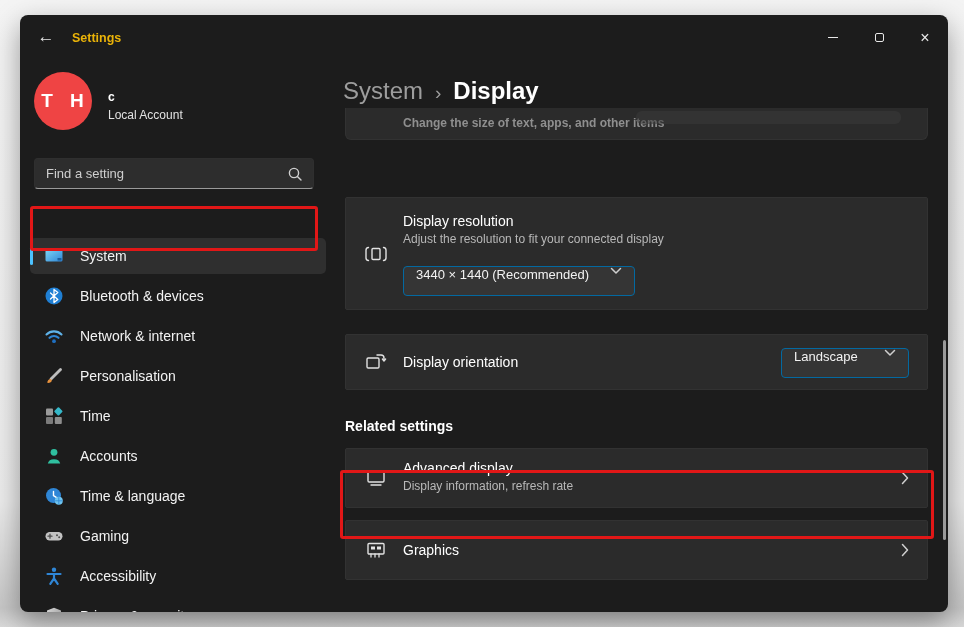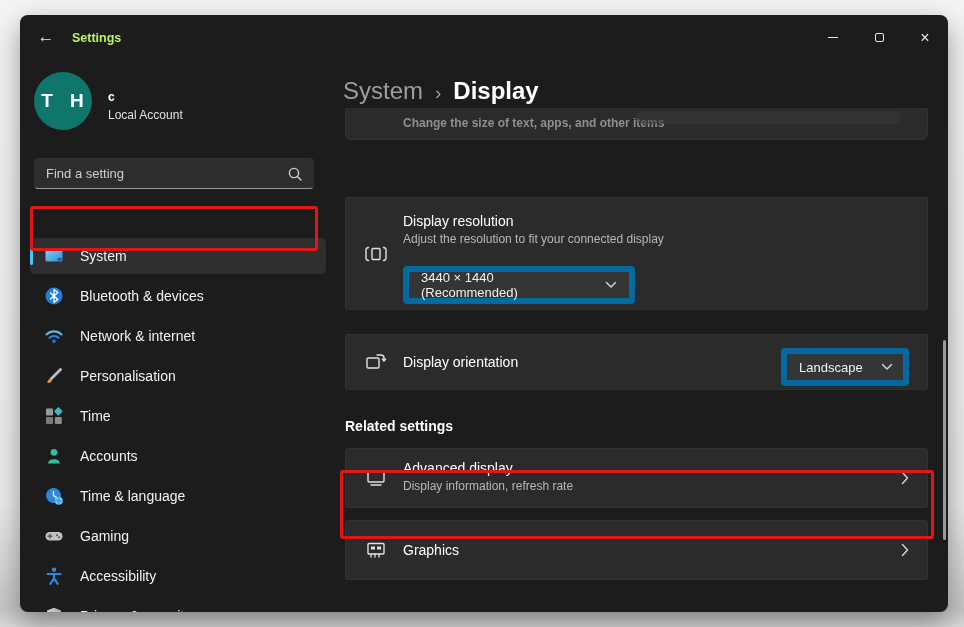--- a/index.html
+++ b/index.html
@@ -10,32 +10,32 @@
   .window { position:absolute; left:20px; top:15px; width:928px; height:597px;
     background:#1c1c1c; border-radius:8px; box-shadow:0 10px 28px rgba(0,0,0,.38);
     color:#fff; overflow:hidden; }
 
   
   .titlebar { position:absolute; top:0; left:0; right:0; height:45px; }
   .back-btn { position:absolute; left:10px; top:7px; width:32px; height:30px;
     display:flex; align-items:center; justify-content:center; color:#e6e6e6;
     font-size:17px; border-radius:4px; cursor:default; }
   .app-title { position:absolute; left:52px; top:0; height:45px; display:flex;
-    align-items:center; font-size:12.5px; font-weight:bold; color:#bef264; }
+    align-items:center; font-size:12.5px; font-weight:bold; color:#eab308; }
   .win-controls { position:absolute; right:0; top:0; height:45px; display:flex; }
   .win-btn { width:46px; height:45px; display:flex; align-items:center;
     justify-content:center; color:#e8e8e8; }
   .glyph-min { width:10px; height:1px; background:#e8e8e8; display:block; }
   .glyph-max { width:9px; height:9px; border:1px solid #e8e8e8; border-radius:2px; display:block; }
   .glyph-close { font-size:16px; line-height:1; }
 
   
   .sidebar { position:absolute; left:0; top:45px; bottom:0; width:315px; }
   .avatar { position:absolute; left:14px; top:12px; width:58px; height:58px;
-    border-radius:50%; background:#0f766e; display:flex; align-items:center;
+    border-radius:50%; background:#ef4444; display:flex; align-items:center;
     justify-content:center; color:#fff; font-weight:bold; font-size:19px; letter-spacing:6px;
     padding-left:5px; }
   .acct-name { position:absolute; left:88px; top:30px; font-size:12px; font-weight:bold; color:#fff; }
   .acct-type { position:absolute; left:88px; top:48px; font-size:12px; color:#e2e2e2; }
 
   .searchbox { position:absolute; left:14px; top:98px; width:280px; height:31px;
     background:#2d2d2d; border:1px solid #2f2f2f; border-bottom:1px solid #9a9a9a;
     border-radius:4px; display:flex; align-items:center; }
   .searchbox input { flex:1; background:transparent; border:none; outline:none;
     color:#dcdcdc; font-size:13px; padding:0 8px 0 11px;
@@ -61,22 +61,22 @@
 
   .card { position:absolute; left:10px; width:583px; background:#2b2b2b;
     border:1px solid #323232; border-radius:2px; }
   .card-cut-top { border-radius:0 0 6px 6px; border-top:none; }
 
   .row-icon { position:absolute; left:18px; top:50%; transform:translateY(-50%);
     display:flex; }
   .card-title { font-size:14px; color:#fff; }
   .card-sub { font-size:12px; color:#b8b8b8; margin-top:3px; }
 
-  .dropdown { background:#353535; border:6px solid #0369a1; border-radius:4px;
-    height:38px; display:flex; align-items:center; justify-content:space-between;
+  .dropdown { background:#353535; border:1px solid #0369a1; border-radius:4px;
+    height:30px; display:flex; align-items:flex-start; justify-content:space-between;
     padding:0 12px; color:#f2f2f2; font-size:13px; gap:18px; }
 
   .chev-right { position:absolute; right:18px; top:50%; transform:translateY(-50%);
     display:flex; }
 
   .section-h { position:absolute; left:10px; font-size:14px; font-weight:bold; color:#fff; }
 
   .ghost-drop { position:absolute; right:26px; top:3px; width:265px; height:13px;
     background:#3a3a3a; border-radius:6px; opacity:.55; }
   .ghost-sub { position:absolute; left:57px; bottom:9px; font-size:12px;

